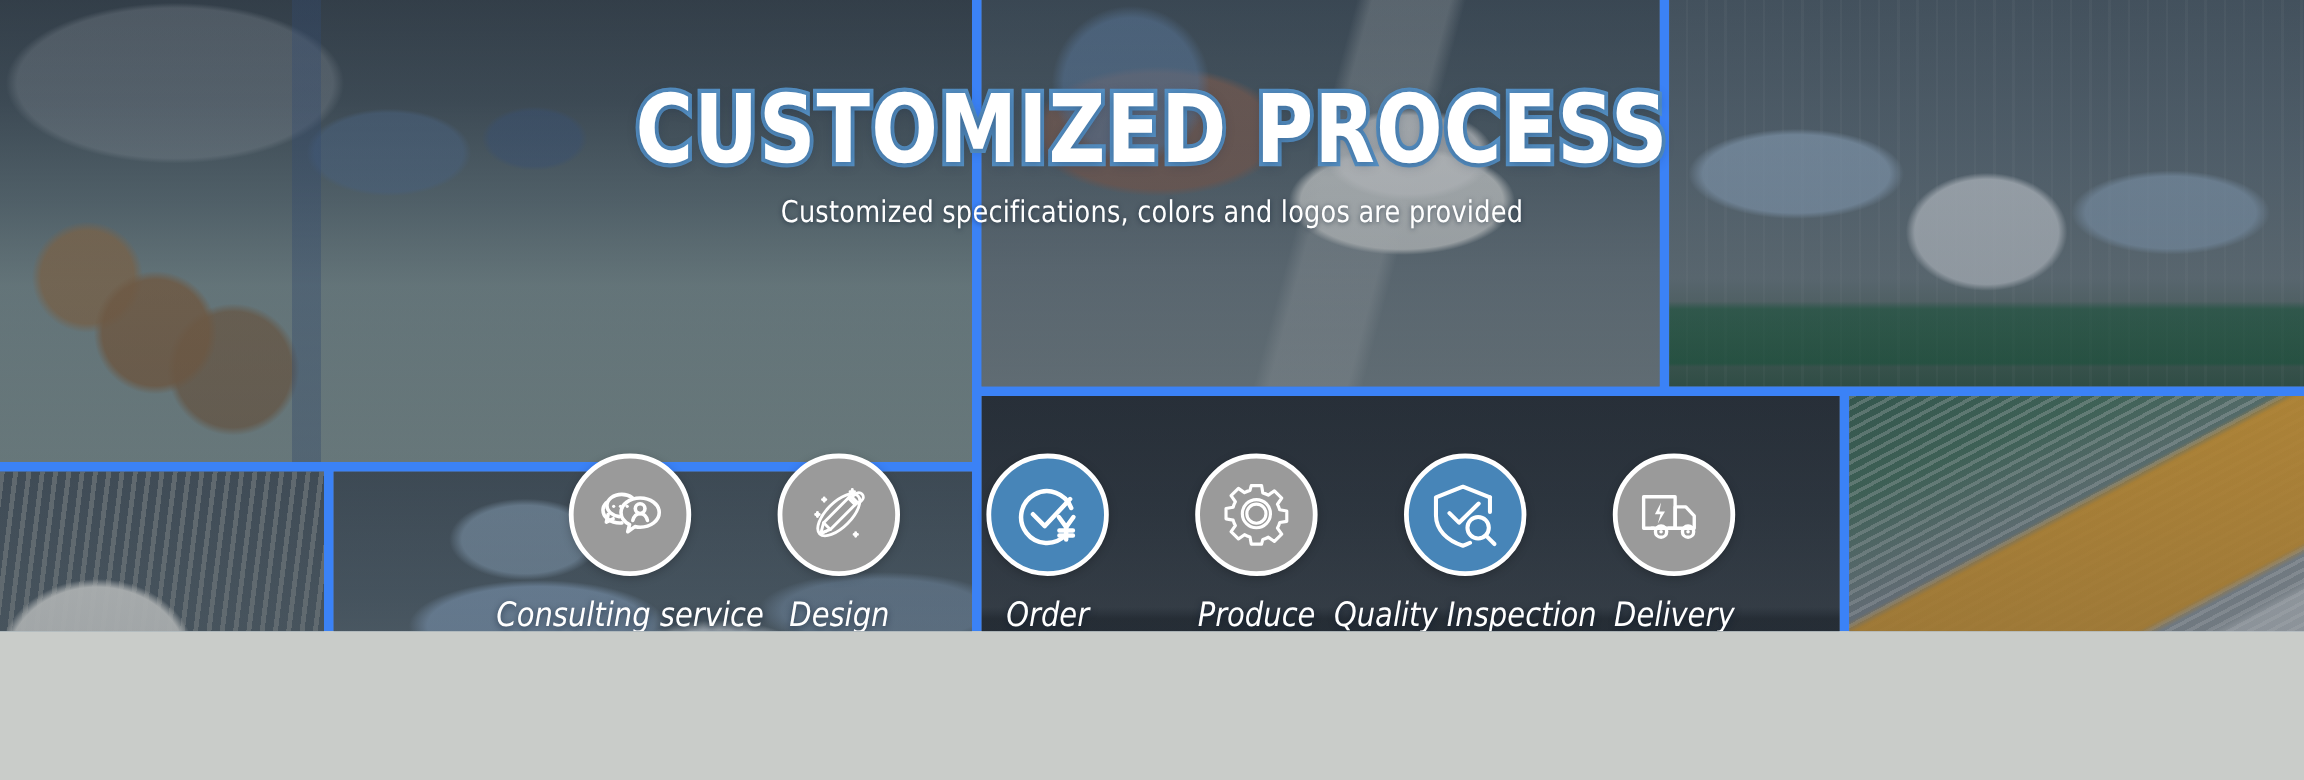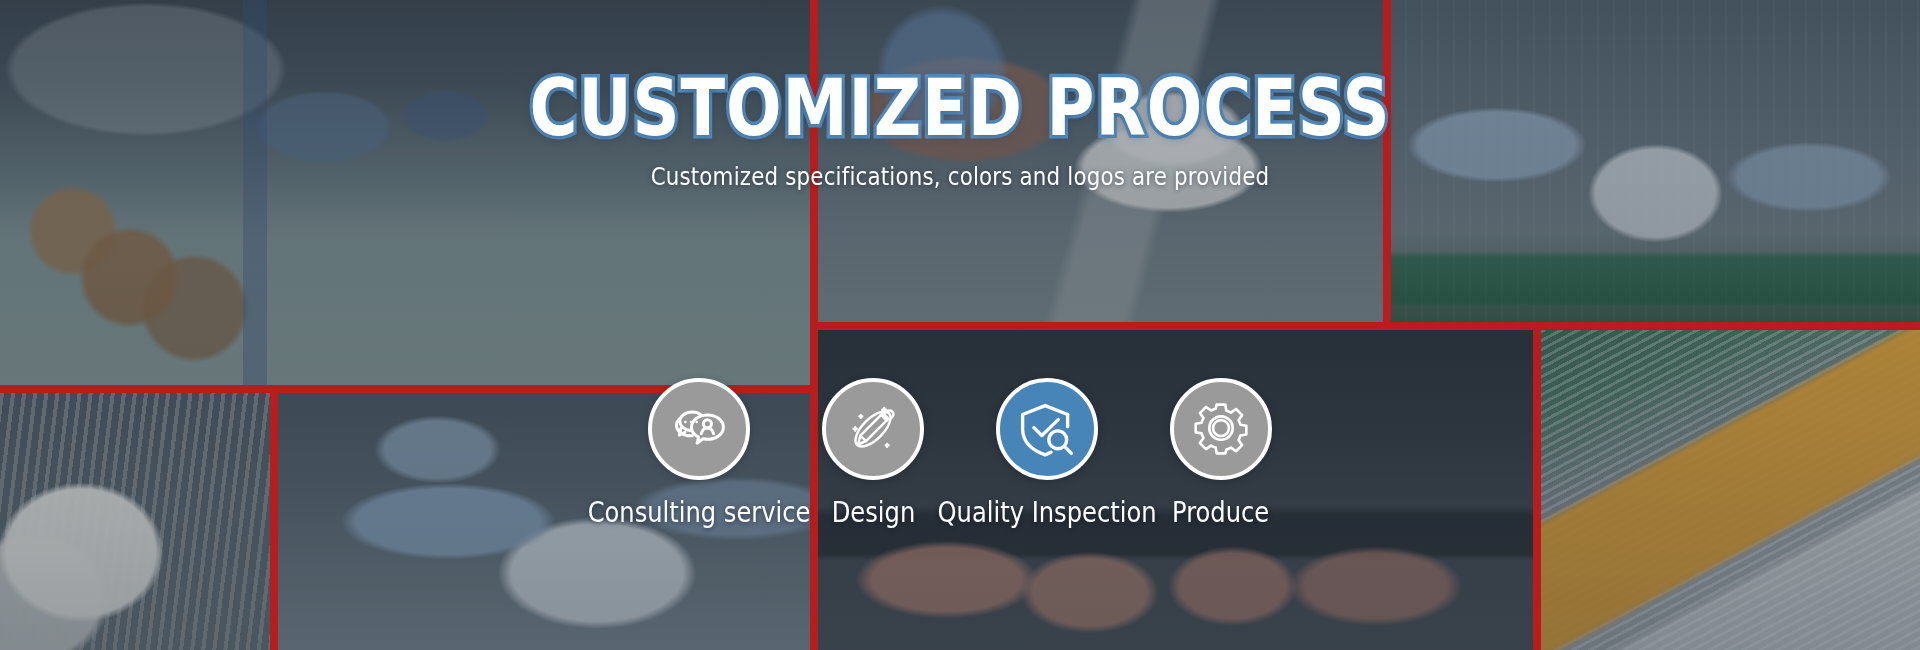--- a/index.html
+++ b/index.html
@@ -3,23 +3,23 @@
 <meta charset="utf-8">
 <style>
   html, body {
     margin: 0;
     padding: 0;
     background: #c9ccc9;
   }
   .banner {
     position: relative;
     width: 1920px;
-    height: 650px;
+    height: 526px;
     overflow: hidden;
-    background: #b91c1c;
+    background: #3b82f6;
     font-family: "Liberation Sans", sans-serif;
     -webkit-font-smoothing: antialiased;
   }
 
   
   .collage { position: absolute; inset: 0; }
   .tile {
     position: absolute;
     overflow: hidden;
     background-color: #55606b;
@@ -165,20 +165,21 @@
   
   .steps {
     position: absolute;
     left: 0; right: 0;
     top: 378px;
     display: flex;
     justify-content: center;
     align-items: center;
     gap: 16px;
     z-index: 7;
+    font-style: italic;
   }
   .step {
     width: 158px;
     display: flex;
     flex-direction: column;
     align-items: center;
     cursor: pointer;
   }
   .step .badge {
     width: 102px;
@@ -295,41 +296,67 @@
           <path d="M40.5 17 46.5 23"></path>
           <path d="M18.5 39 24.5 45"></path>
           <path d="M16 48.5 21 46.5"></path>
           <path d="M47 13.5c1.6-1.6 4-1.6 5.6 0 1.6 1.6 1.6 4 0 5.6L49.5 22l-6-6z"></path>
           <path d="M44 9.5v4M42 11.5h4M13 30v3.5M11.4 31.7h3.2M47 48v3M45.6 49.4h3M19 17v3M17.5 18.5h3"></path>
         </svg>
       </div>
       <div class="caption">Design</div>
     </div>
 
+    <div class="step blue">
+      <div class="badge">
+        <svg viewBox="0 0 64 64" fill="none" stroke="#fff" stroke-width="4" stroke-linecap="round" stroke-linejoin="round">
+          <path d="M53 26a23 23 0 1 0-5 24"></path>
+          <path d="M19 31.5 29.5 42 52 18"></path>
+          <path d="M42 34l6.5 9 6.5-9"></path>
+          <path d="M48.5 43v11M42.5 46h12M42.5 50.5h12"></path>
+        </svg>
+      </div>
+      <div class="caption">Order</div>
+    </div>
+
+    <div class="step gray">
+      <div class="badge">
+        <svg viewBox="0 0 64 64" fill="none" stroke="#fff" stroke-width="2.8" stroke-linecap="round" stroke-linejoin="round">
+          <path d="M27.4 6h9.2l1.1 6.5a20 20 0 0 1 4.9 2l5.4-3.8 6.5 6.5-3.8 5.4a20 20 0 0 1 2 4.9l6.3 1.1v9.2l-6.3 1.1a20 20 0 0 1-2 4.9l3.8 5.4-6.5 6.5-5.4-3.8a20 20 0 0 1-4.9 2L36.6 58h-9.2l-1.1-6.3a20 20 0 0 1-4.9-2l-5.4 3.8-6.5-6.5 3.8-5.4a20 20 0 0 1-2-4.9L5 35.6v-9.2l6.3-1.1a20 20 0 0 1 2-4.9l-3.8-5.4 6.5-6.5 5.4 3.8a20 20 0 0 1 4.9-2z"></path>
+          <circle cx="32" cy="31" r="12.5"></circle>
+          <circle cx="32" cy="31" r="8.5"></circle>
+        </svg>
+      </div>
+      <div class="caption">Produce</div>
+    </div>
 
     <div class="step blue">
       <div class="badge">
         <svg viewBox="0 0 64 64" fill="none" stroke="#fff" stroke-width="3.6" stroke-linecap="round" stroke-linejoin="round">
           <path d="M54 16.5 30 7 6 16.5v16c0 13 10 22.5 24 27 2.2-.7 4.3-1.6 6.3-2.6"></path>
           <path d="M54 16.5v13"></path>
           <path d="M18 30.5 26.5 39 44 22"></path>
           <circle cx="43.5" cy="43.5" r="9.5"></circle>
           <path d="M50.5 50.5 58 58"></path>
         </svg>
       </div>
       <div class="caption">Quality Inspection</div>
     </div>
 
     <div class="step gray">
       <div class="badge">
-        <svg viewBox="0 0 64 64" fill="none" stroke="#fff" stroke-width="2.8" stroke-linecap="round" stroke-linejoin="round">
-          <path d="M27.4 6h9.2l1.1 6.5a20 20 0 0 1 4.9 2l5.4-3.8 6.5 6.5-3.8 5.4a20 20 0 0 1 2 4.9l6.3 1.1v9.2l-6.3 1.1a20 20 0 0 1-2 4.9l3.8 5.4-6.5 6.5-5.4-3.8a20 20 0 0 1-4.9 2L36.6 58h-9.2l-1.1-6.3a20 20 0 0 1-4.9-2l-5.4 3.8-6.5-6.5 3.8-5.4a20 20 0 0 1-2-4.9L5 35.6v-9.2l6.3-1.1a20 20 0 0 1 2-4.9l-3.8-5.4 6.5-6.5 5.4 3.8a20 20 0 0 1 4.9-2z"></path>
-          <circle cx="32" cy="31" r="12.5"></circle>
-          <circle cx="32" cy="31" r="8.5"></circle>
-        </svg>
-      </div>
-      <div class="caption">Produce</div>
-    </div>
-
+        <svg viewBox="0 0 64 64" fill="none" stroke="#fff" stroke-width="3" stroke-linecap="round" stroke-linejoin="round">
+          <path d="M5 16h28v28H5z"></path>
+          <path d="M33 25h9.5l7.5 8v11H33z"></path>
+          <path d="M33 44h-6M14 44h-2"></path>
+          <circle cx="20.5" cy="47" r="5"></circle>
+          <circle cx="44.5" cy="47" r="5"></circle>
+          <circle cx="20.5" cy="47" r="1.6" fill="#fff" stroke="none"></circle>
+          <circle cx="44.5" cy="47" r="1.6" fill="#fff" stroke="none"></circle>
+          <path d="M20.5 21 15 31.5h5L17.5 40 24 29h-5z" fill="#fff" stroke="none"></path>
+        </svg>
+      </div>
+      <div class="caption">Delivery</div>
+    </div>
 
 
   </div>
 </div>
 
 </body></html>

